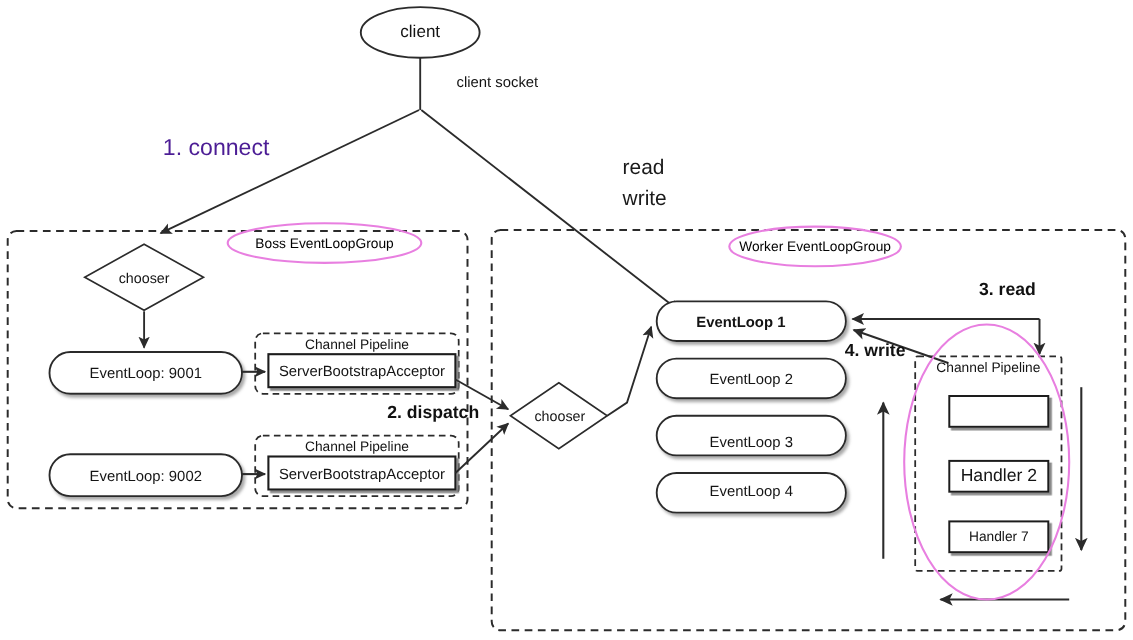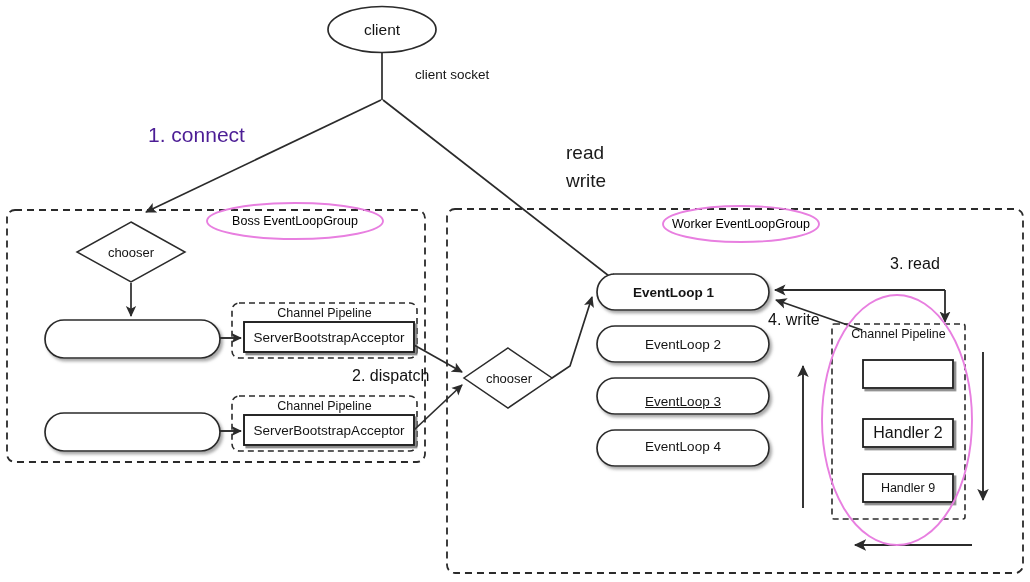--- a/index.html
+++ b/index.html
@@ -61,20 +61,21 @@
     font-size: 12.5px;
     white-space: nowrap;
   }
   .big-step {
     font-size: 21px;
     color: #4c1d95;
   }
   .med-step {
     font-size: 16px;
     color: #111111;
+    font-weight: bold;
   }
   .small-note {
     font-size: 13.5px;
     color: #141414;
   }
 </style>
 </head>
 <body>
 
 <div id="canvas">
@@ -163,33 +164,35 @@
   <div class="lbl big-step" style="left:148px; top:124px;">1. connect</div>
   <div class="lbl" style="left:566px; top:143px; font-size:19px;">read</div>
   <div class="lbl" style="left:566px; top:171px; font-size:19px;">write</div>
   <div class="lbl med-step" style="left:352px; top:368px;">2. dispatch</div>
   <div class="lbl med-step" style="left:890px; top:256px;">3. read</div>
   <div class="lbl med-step" style="left:768px; top:312px;">4. write</div>
 
   <div class="grp-title" style="left:215px; top:212px; width:160px; height:18px;">Boss EventLoopGroup</div>
   <div class="node-text" style="left:91px; top:240px; width:80px; height:24px; font-size:13px;">chooser</div>
 
+  <div class="node-text" style="left:45px; top:320px; width:175px; height:38px; font-size:13.5px;">EventLoop: 9001</div>
+  <div class="node-text" style="left:45px; top:413px; width:175px; height:38px; font-size:13.5px;">EventLoop: 9002</div>
 
   <div class="pipe-title" style="left:232px; top:305px; width:185px; height:16px;">Channel Pipeline</div>
   <div class="pipe-title" style="left:232px; top:398px; width:185px; height:16px;">Channel Pipeline</div>
 
   <div class="node-text" style="left:244px; top:322px; width:170px; height:30px; font-size:13.5px;">ServerBootstrapAcceptor</div>
   <div class="node-text" style="left:244px; top:415px; width:170px; height:30px; font-size:13.5px;">ServerBootstrapAcceptor</div>
 
   <div class="grp-title" style="left:661px; top:215px; width:160px; height:18px;">Worker EventLoopGroup</div>
   <div class="node-text" style="left:470px; top:366px; width:78px; height:24px; font-size:13px;">chooser</div>
 
   <div class="node-text" style="left:597px; top:274px; width:153px; height:36px; font-size:13.5px;font-weight:bold;">EventLoop 1</div>
   <div class="node-text" style="left:597px; top:326px; width:172px; height:36px; font-size:13.5px;">EventLoop 2</div>
-  <div class="node-text" style="left:597px; top:378px; width:172px; height:47px; font-size:13.5px;text-decoration:underline;">EventLoop 3</div>
+  <div class="node-text" style="left:597px; top:378px; width:172px; height:47px; font-size:13.5px;">EventLoop 3</div>
   <div class="node-text" style="left:597px; top:430px; width:172px; height:32px; font-size:13.5px;">EventLoop 4</div>
 
   <div class="pipe-title" style="left:832px; top:326px; width:133px; height:16px;">Channel Pipeline</div>
 
   <div class="node-text" style="left:863px; top:419px; width:90px; height:28px; font-size:16px;">Handler 2</div>
-  <div class="node-text" style="left:863px; top:474px; width:90px; height:28px; font-size:12.5px;">Handler 9</div>
+  <div class="node-text" style="left:863px; top:474px; width:90px; height:28px; font-size:12.5px;">Handler 7</div>
 
 </div>
 
 </body></html>

